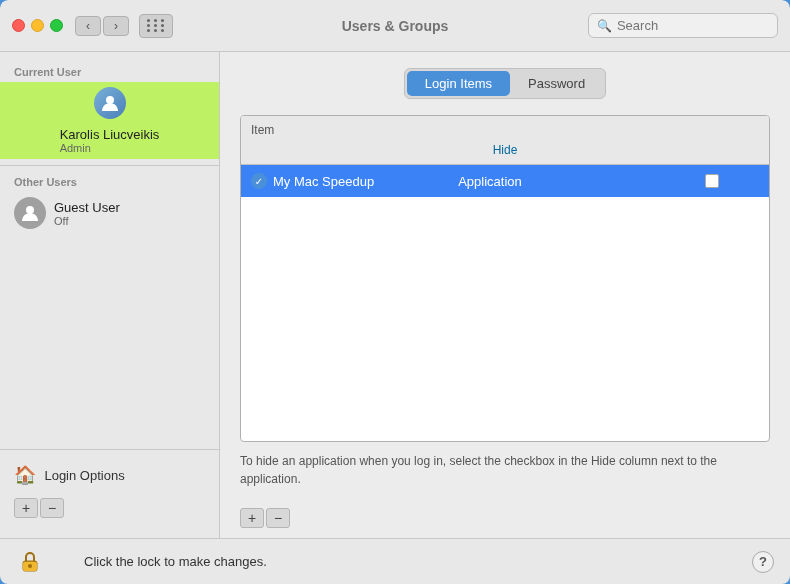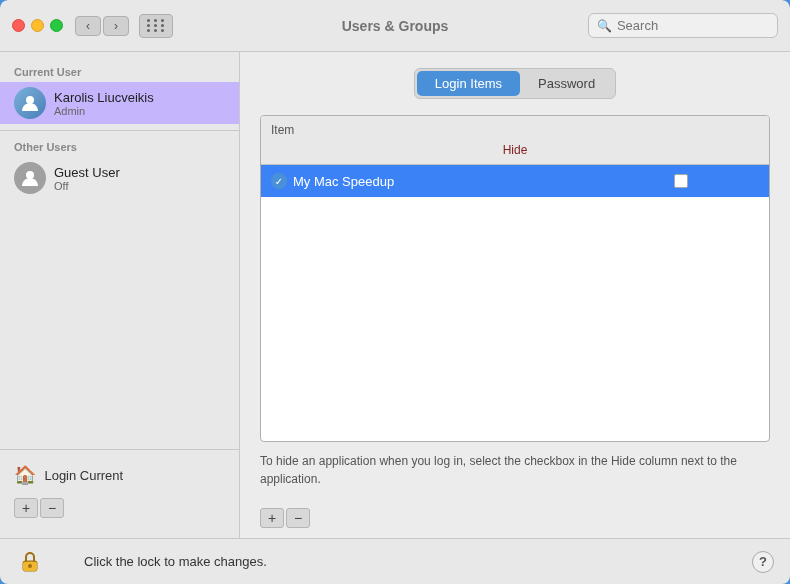--- a/index.html
+++ b/index.html
@@ -118,21 +118,21 @@
 
     
     .main-content {
       flex: 1;
       display: flex;
       background: #ececec;
     }
 
     
     .sidebar {
-      width: 240px;
+      width: 220px;
       background: #e8e8e8;
       border-right: 1px solid #c8c8c8;
       display: flex;
       flex-direction: column;
       padding: 10px 0;
     }
     .sidebar-section-label {
       font-size: 11px;
       color: #888;
       font-weight: 600;
@@ -141,21 +141,22 @@
     }
     .sidebar-item {
       display: flex;
       align-items: center;
       padding: 5px 14px;
       cursor: pointer;
       gap: 8px;
       border-radius: 0;
     }
     .sidebar-item.selected {
-      background: #c4b5fd;
+      background: #bef264;
+      flex-direction: column;
     }
     .user-avatar {
       width: 32px;
       height: 32px;
       border-radius: 50%;
       background: #a0a0a0;
       display: flex;
       align-items: center;
       justify-content: center;
       font-size: 16px;
@@ -275,21 +276,21 @@
     }
     .table-header {
       display: flex;
       background: #e8e8e8;
       border-bottom: 1px solid #c0c0c0;
       padding: 4px 0;
       flex-direction: column;
     }
     .th-item { flex: 2; padding: 3px 10px; font-size: 12px; color: #555; font-weight: 500; }
     .th-kind { flex: 2; padding: 3px 10px; font-size: 12px; color: #555; font-weight: 500; }
-    .th-hide { flex: 1; padding: 3px 10px; font-size: 12px; color: #7f1d1d; font-weight: 500; text-align: center; }
+    .th-hide { flex: 1; padding: 3px 10px; font-size: 12px; color: #0369a1; font-weight: 500; text-align: center; }
 
     .table-body { flex: 1; }
     .table-row {
       display: flex;
       align-items: center;
       padding: 5px 0;
       cursor: pointer;
     }
     .table-row.selected {
       background: #3b82f6;
@@ -463,21 +464,21 @@
       </div>
       <div class="user-info">
         <span class="user-name">Guest User</span>
         <span class="user-role">Off</span>
       </div>
     </div>
 
     <div class="sidebar-bottom">
       <div class="login-options-item">
         <span class="login-options-icon">🏠</span>
-        <span>Login Current</span>
+        <span>Login Options</span>
       </div>
       <div class="sidebar-add-remove">
         <div class="add-remove-btn">+</div>
         <div class="add-remove-btn">−</div>
       </div>
     </div>
   </div>
 
   <div class="right-panel">
 
@@ -493,20 +494,21 @@
       <div class="table-header">
         <div class="th-item">Item</div>
         <div class="th-hide">Hide</div>
       </div>
       <div class="table-body">
         <div class="table-row selected">
           <div class="td-item">
             <div class="row-icon">✓</div>
             <span>My Mac Speedup</span>
           </div>
+          <div class="td-kind">Application</div>
           <div class="td-hide">
             <div class="checkbox-hide"></div>
           </div>
         </div>
       </div>
     </div>
 
     <div class="helper-text">To hide an application when you log in, select the checkbox in the Hide column next to the application.</div>
 
     <div class="table-controls">

